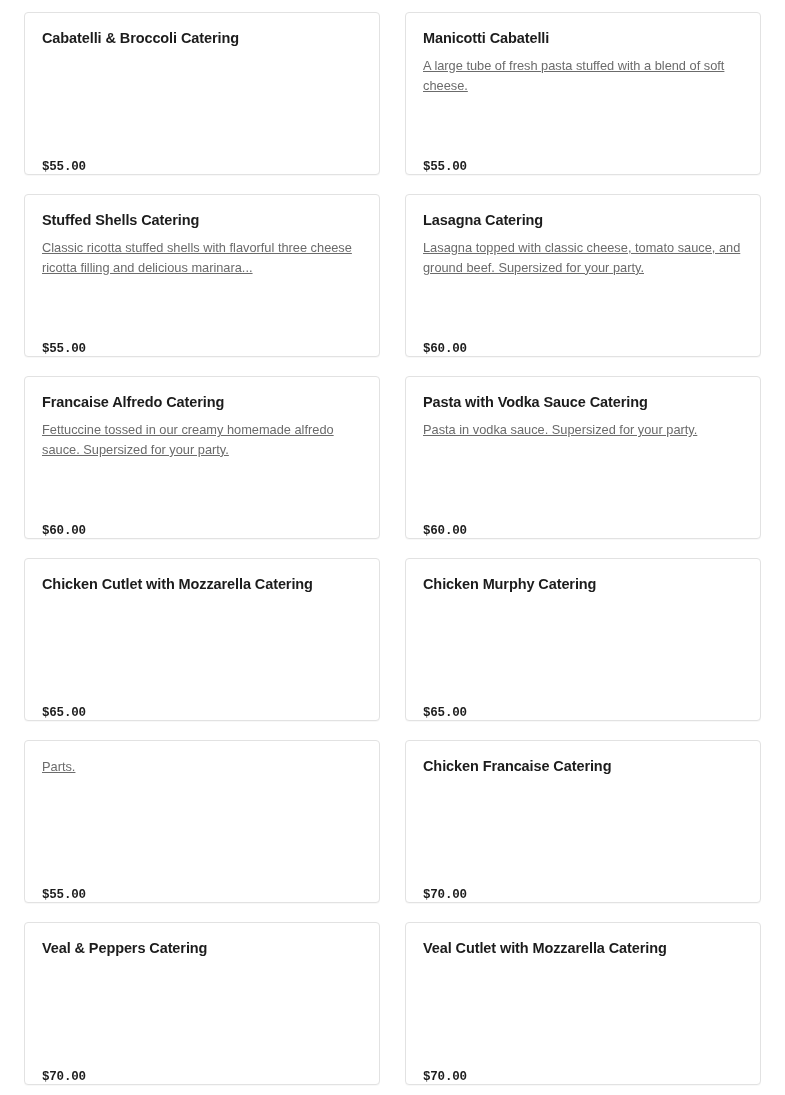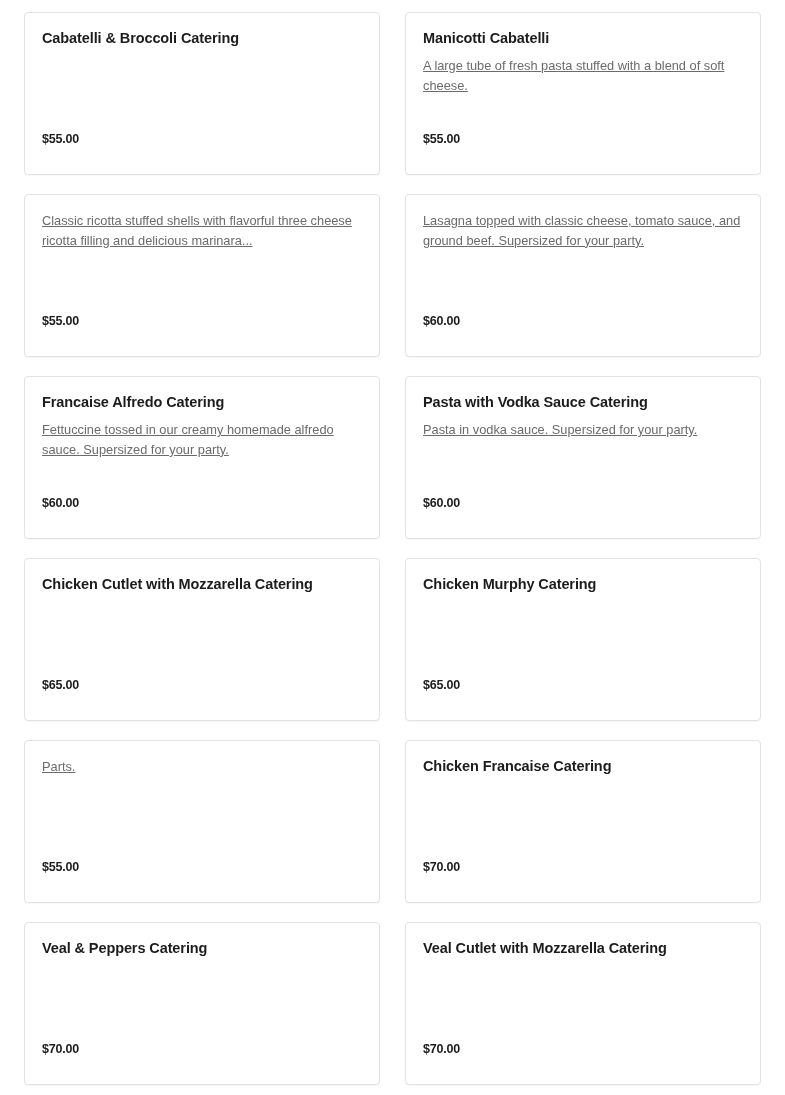--- a/index.html
+++ b/index.html
@@ -47,22 +47,22 @@
     font-size: 12.8px;
     line-height: 1.55;
     color: #6b6b6b;
     margin: 0;
     font-weight: 400;
     text-decoration: underline;
   }
   .card-price {
     position: absolute;
     left: 17px;
-    bottom: 28px;
-    font-family: Liberation Sans, sans-serif;
+    bottom: 0;
+    font-family: Liberation Mono, monospace;
     font-size: 12.5px;
     font-weight: 700;
     color: #1c1c1c;
     letter-spacing: -0.2px;
   }
 </style>
 </head>
 <body>
 
 <div class="menu-grid">
@@ -73,25 +73,27 @@
     <div class="card-price">$55.00</div>
   </div>
 
   <div class="menu-card">
     <div class="card-title">Manicotti Cabatelli</div>
     <div class="card-desc">A large tube of fresh pasta stuffed with a blend of soft cheese.</div>
     <div class="card-price">$55.00</div>
   </div>
 
   <div class="menu-card">
+    <div class="card-title">Stuffed Shells Catering</div>
     <div class="card-desc">Classic ricotta stuffed shells with flavorful three cheese ricotta filling and delicious marinara...</div>
     <div class="card-price">$55.00</div>
   </div>
 
   <div class="menu-card">
+    <div class="card-title">Lasagna Catering</div>
     <div class="card-desc">Lasagna topped with classic cheese, tomato sauce, and ground beef. Supersized for your party.</div>
     <div class="card-price">$60.00</div>
   </div>
 
   <div class="menu-card">
     <div class="card-title">Francaise Alfredo Catering</div>
     <div class="card-desc">Fettuccine tossed in our creamy homemade alfredo sauce. Supersized for your party.</div>
     <div class="card-price">$60.00</div>
   </div>
 

